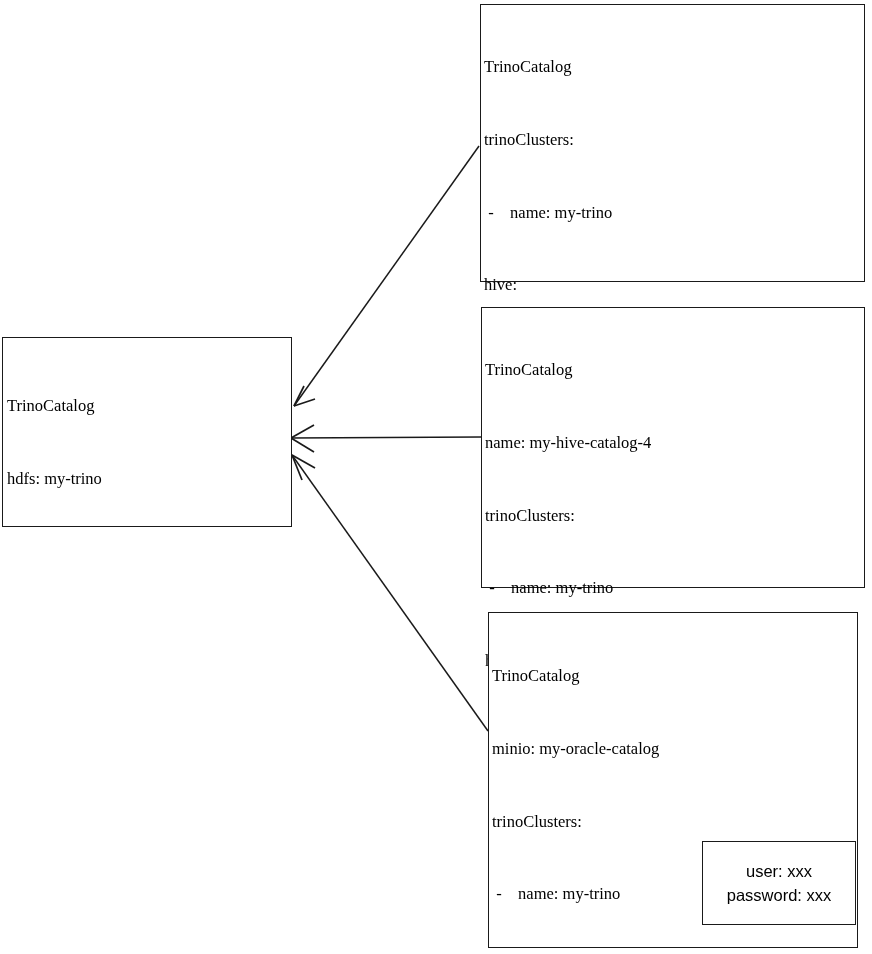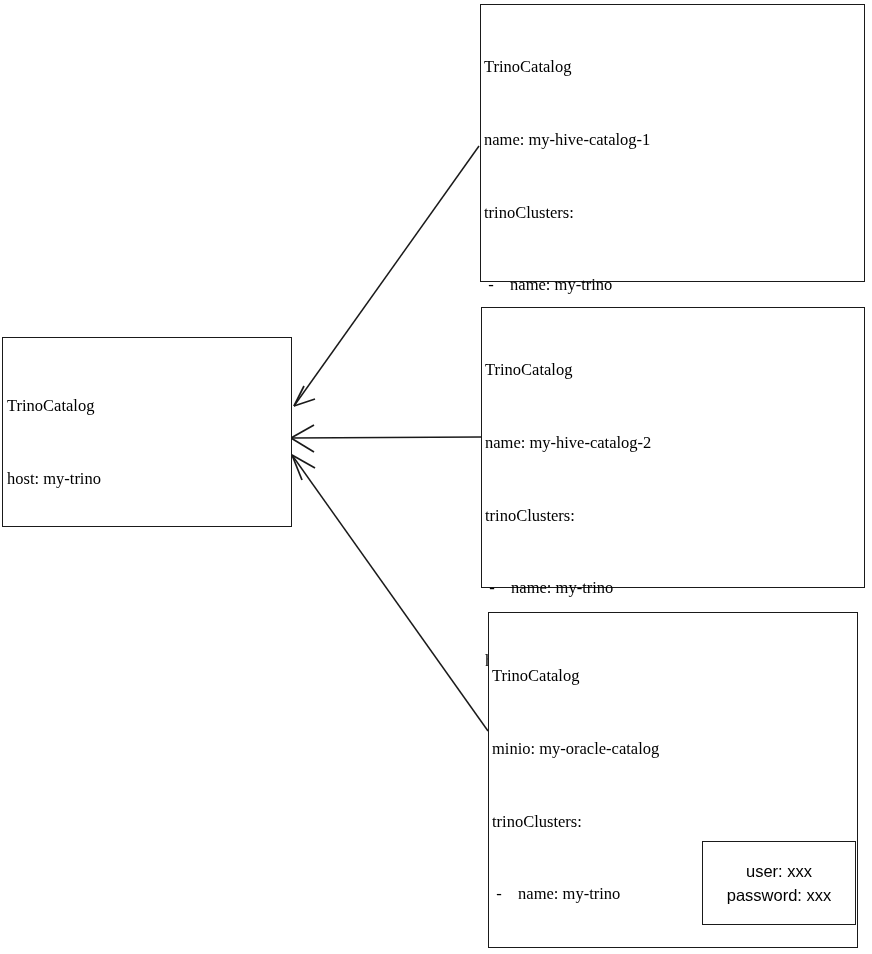--- a/index.html
+++ b/index.html
@@ -90,40 +90,39 @@
     <g>
       <line x1="757" y1="816" x2="787" y2="855" stroke="#1a1a1a" stroke-width="1.5"></line>
       <line x1="787" y1="855" x2="767" y2="840" stroke="#1a1a1a" stroke-width="1.7"></line>
       <line x1="787" y1="855" x2="783" y2="829" stroke="#1a1a1a" stroke-width="1.7"></line>
     </g>
   </svg>
 
   <div class="box" style="left:2px; top:337px; width:290px; height:190px;"></div>
   <div class="yaml" style="left:7px; top:346px; width:280px;">
     <span class="ln">TrinoCatalog</span>
-    <span class="ln">host: my-trino</span>
+    <span class="ln">hdfs: my-trino</span>
   </div>
 
   <div class="box" style="left:480px; top:4px; width:385px; height:278px;"></div>
   <div class="yaml" style="left:484px; top:7px; width:378px;">
     <span class="ln">TrinoCatalog</span>
-    <span class="ln">name: my-hive-catalog-1</span>
     <span class="ln">trinoClusters:</span>
     <span class="ln"> -    name: my-trino</span>
     <span class="ln">hive:</span>
     <span class="ln">    s3: # S3ConnnectionSpec</span>
     <span class="ln">        inline:</span>
     <span class="ln">            host: minio</span>
     <span class="ln">    metastore: # whatever</span>
   </div>
 
   <div class="box" style="left:481px; top:307px; width:384px; height:281px;"></div>
   <div class="yaml" style="left:485px; top:310px; width:378px;">
     <span class="ln">TrinoCatalog</span>
-    <span class="ln">name: my-hive-catalog-2</span>
+    <span class="ln">name: my-hive-catalog-4</span>
     <span class="ln">trinoClusters:</span>
     <span class="ln"> -    name: my-trino</span>
     <span class="ln">hive:</span>
     <span class="ln">    hdfs:</span>
     <span class="ln">        # TBD</span>
     <span class="ln">    metastore: # whatever</span>
   </div>
 
   <div class="box" style="left:488px; top:612px; width:370px; height:336px;"></div>
   <div class="yaml" style="left:492px; top:616px; width:364px;">

